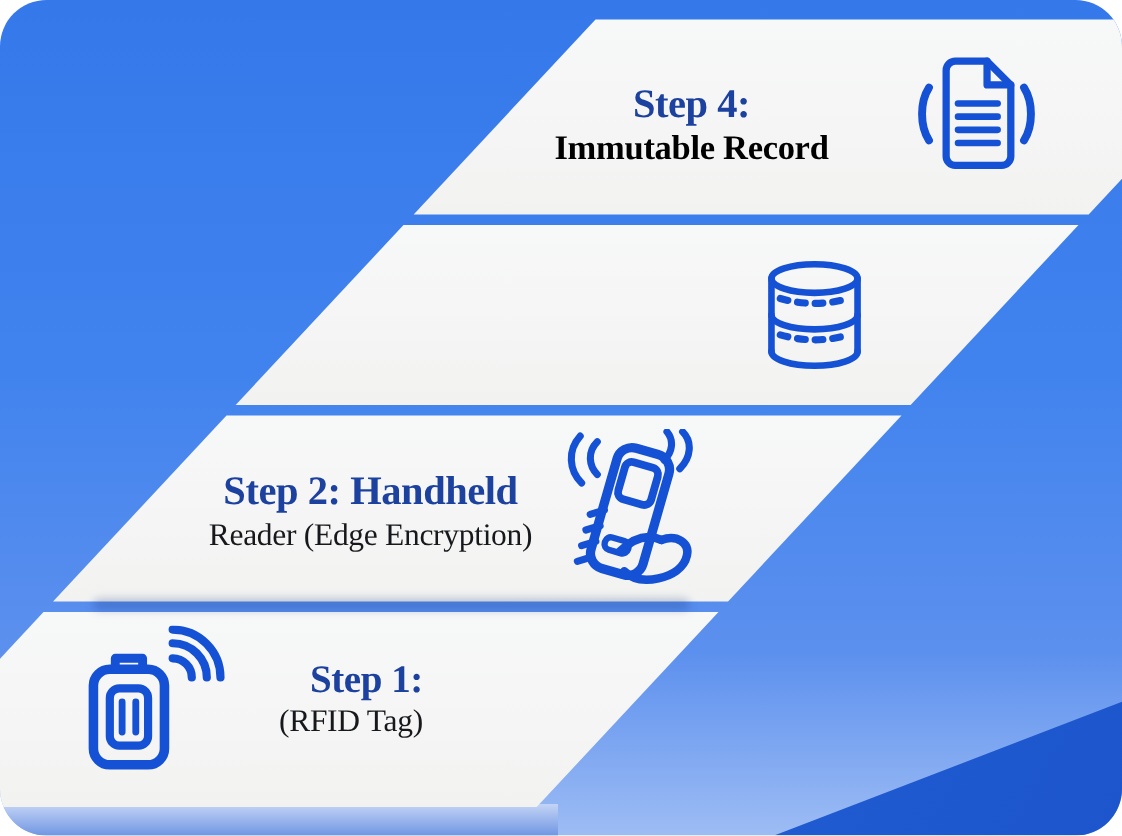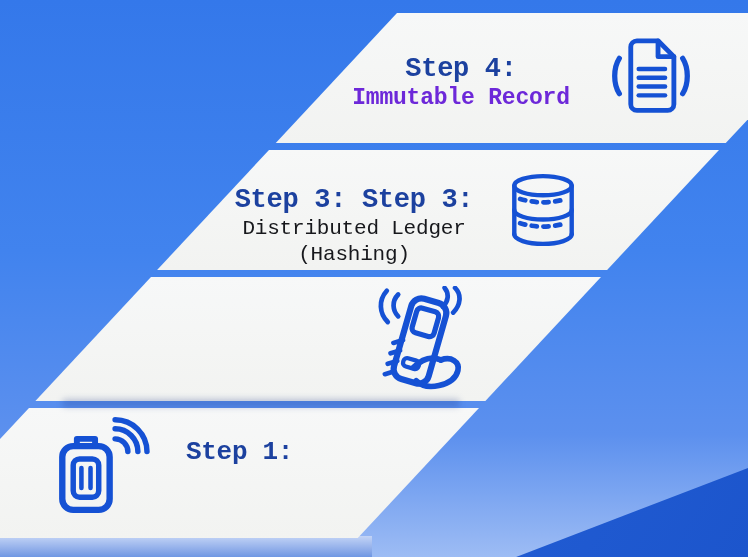--- a/index.html
+++ b/index.html
@@ -1,18 +1,19 @@
 <!DOCTYPE html>
 <html><head>
 <meta charset="utf-8">
 <style>
   html,body{margin:0;padding:0;background:#fff;}
   .stage{
     position:relative;width:748px;height:557px;overflow:hidden;
-    font-family:Liberation Mono, monospace;
+    font-family:Liberation Serif, serif;
+    border-radius:31px;
     -webkit-font-smoothing:antialiased;
   }
   .bg{
     position:absolute;inset:0;z-index:1;
     background:linear-gradient(180deg,#3478ea 0%,#4183ee 45%,#5c90ee 78%,#9dbcf4 100%);
   }
   .bottom-strip{
     position:absolute;left:0;top:536px;width:372px;height:21px;z-index:2;
     background:linear-gradient(180deg,#c3d4f6 0%,#8aa9e8 70%,#6f97e3 100%);
   }
@@ -33,21 +34,21 @@
   .smudge{
     position:absolute;left:62px;top:399px;width:398px;height:8px;z-index:5;
     background:rgba(25,52,130,.26);filter:blur(3px);border-radius:4px;
   }
   .content{position:absolute;inset:0;z-index:6;}
   .txt{position:absolute;}
   .heading{font-weight:700;color:#1c419f;letter-spacing:-.3px;}
   .h27{font-size:27px;line-height:31px;}
   .h26{font-size:26px;line-height:29px;}
   .sub21{font-size:21px;line-height:26px;color:#17181c;letter-spacing:-.2px;}
-  .sub23b{font-size:23px;line-height:27px;font-weight:700;color:#6d28d9;letter-spacing:-.2px;}
+  .sub23b{font-size:23px;line-height:27px;font-weight:700;color:#000000;letter-spacing:-.2px;}
   .t4{left:330px;top:54px;width:262px;text-align:center;}
   .t3{left:204px;top:185px;width:300px;text-align:center;}
   .t2{left:104px;top:312px;width:286px;text-align:center;}
   .t1{left:186px;top:438px;text-align:right;}
   .icon{position:absolute;}
   .i4{left:607px;top:33px;width:88px;height:86px;}
   .i3{left:506px;top:171px;width:74px;height:78px;}
   .i2{left:372px;top:286px;width:96px;height:110px;}
   .i1{left:55px;top:417px;width:102px;height:102px;}
   .icon *{fill:none;stroke:#1551d4;stroke-linecap:round;stroke-linejoin:round;}
@@ -79,36 +80,36 @@
       <path d="M34,8 H58 L76,26 V80 A7,7 0 0 1 69,87 H34 A7,7 0 0 1 27,80 V15 A7,7 0 0 1 34,8 Z" stroke-width="5.5"></path>
       <path d="M58,8 V26 H76" stroke-width="5.5"></path>
       <path d="M36,40 H66" stroke-width="5"></path>
       <path d="M36,50 H66" stroke-width="5"></path>
       <path d="M36,60 H66" stroke-width="5"></path>
       <path d="M36,70 H66" stroke-width="5"></path>
     </svg>
   </div>
 
   <div class="content">
-    <div class="txt t3">
-      <div class="heading h27">Step 3: Step 3:</div>
-      <div class="sub21">Distributed Ledger (Hashing)</div>
-    </div>
     <svg class="icon i3" viewBox="0 0 100 106">
       <ellipse cx="50" cy="20" rx="39" ry="13" stroke-width="6"></ellipse>
       <path d="M11,20 V86" stroke-width="6"></path>
       <path d="M89,20 V86" stroke-width="6"></path>
       <path d="M11,53 A39,13 0 0 0 89,53" stroke-width="6"></path>
       <path d="M11,86 A39,13 0 0 0 89,86" stroke-width="6"></path>
       <path d="M19,38 q31,9 62,0" stroke-width="6.5" stroke-dasharray="7 9"></path>
       <path d="M19,71 q31,9 62,0" stroke-width="6.5" stroke-dasharray="7 9"></path>
     </svg>
   </div>
 
   <div class="content">
+    <div class="txt t2">
+      <div class="heading h27">Step 2: Handheld</div>
+      <div class="sub21">Reader (Edge Encryption)</div>
+    </div>
     <svg class="icon i2" viewBox="0 0 100 116">
       <g transform="rotate(16 50 58)">
         <rect x="31" y="14" width="38" height="88" rx="11" stroke-width="6.5"></rect>
         <rect x="38" y="24" width="24" height="27" rx="5" stroke-width="5.5"></rect>
         <rect x="39" y="79" width="17" height="9" rx="4" stroke-width="4.5"></rect>
       </g>
       <path d="M22,60 L32,57" stroke-width="5"></path>
       <path d="M19,71 L29,68" stroke-width="5"></path>
       <path d="M16,82 L26,79" stroke-width="5"></path>
       <path d="M13,93 L23,90" stroke-width="5"></path>
@@ -117,20 +118,21 @@
       <path d="M74,22 C80,16 81,8 76,2" stroke-width="5"></path>
       <path d="M85,28 C93,20 94,9 87,2" stroke-width="5"></path>
       <path d="M43,86 C53,76 63,74 72,78" stroke-width="6"></path>
       <path d="M72,78 C83,74 92,80 90,89 C88,98 79,103 70,105 C61,107 52,106 46,100" stroke-width="6"></path>
     </svg>
   </div>
 
   <div class="content">
     <div class="txt t1">
       <div class="heading h26">Step 1:</div>
+      <div class="sub21">(RFID Tag)</div>
     </div>
     <svg class="icon i1" viewBox="0 0 112 112">
       <rect x="8" y="32" width="52" height="70" rx="12" stroke-width="7"></rect>
       <path d="M24,32 V24 H44 V32" stroke-width="6.5"></path>
       <rect x="20" y="46" width="28" height="42" rx="7" stroke-width="6"></rect>
       <path d="M29,56 V78" stroke-width="5"></path>
       <path d="M39,56 V78" stroke-width="5"></path>
       <path d="M66,24 A14,14 0 0 1 80,38" stroke-width="6"></path>
       <path d="M66,13 A25,25 0 0 1 91,38" stroke-width="6"></path>
       <path d="M66,3 A35,35 0 0 1 101,38" stroke-width="6"></path>

